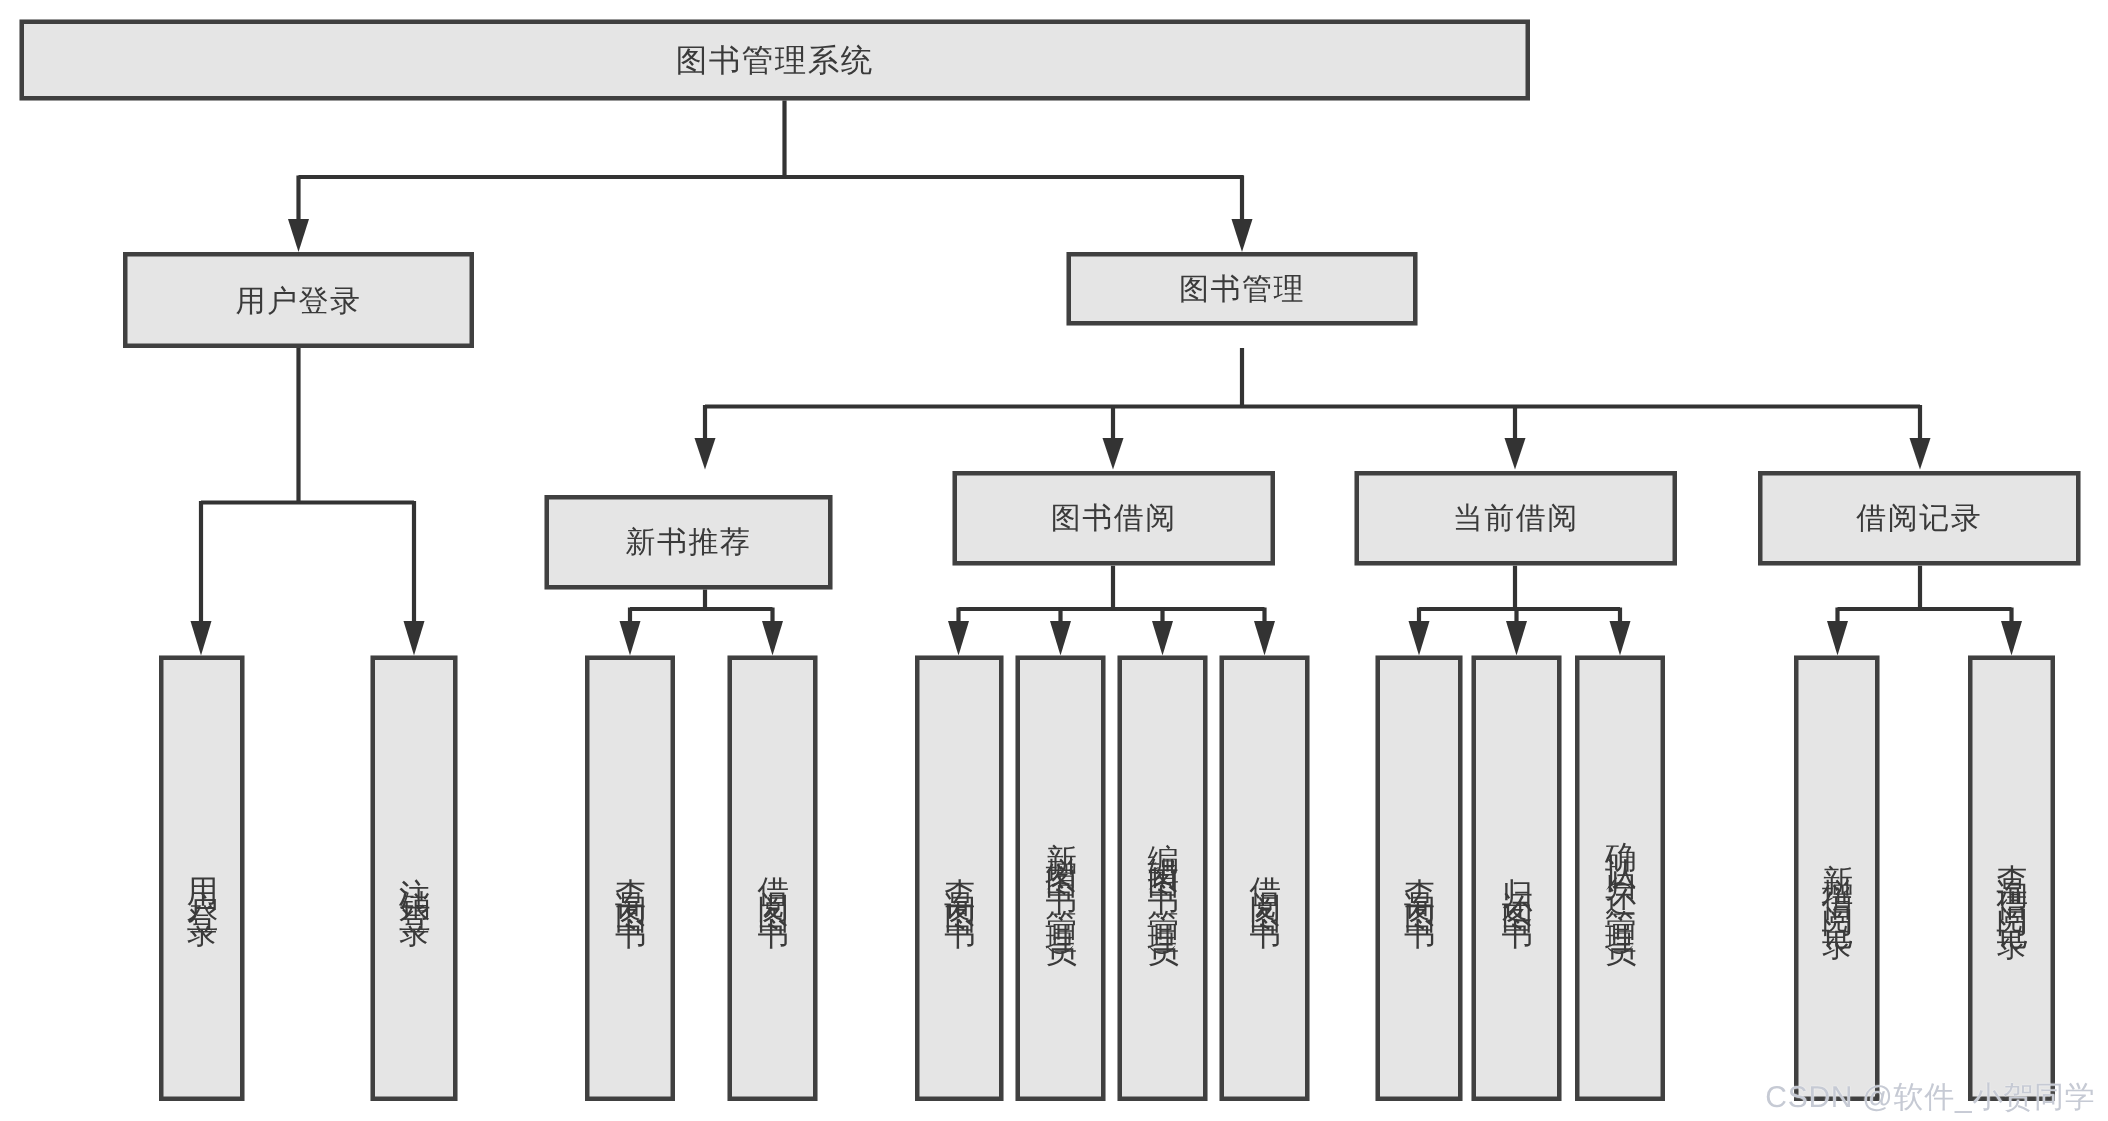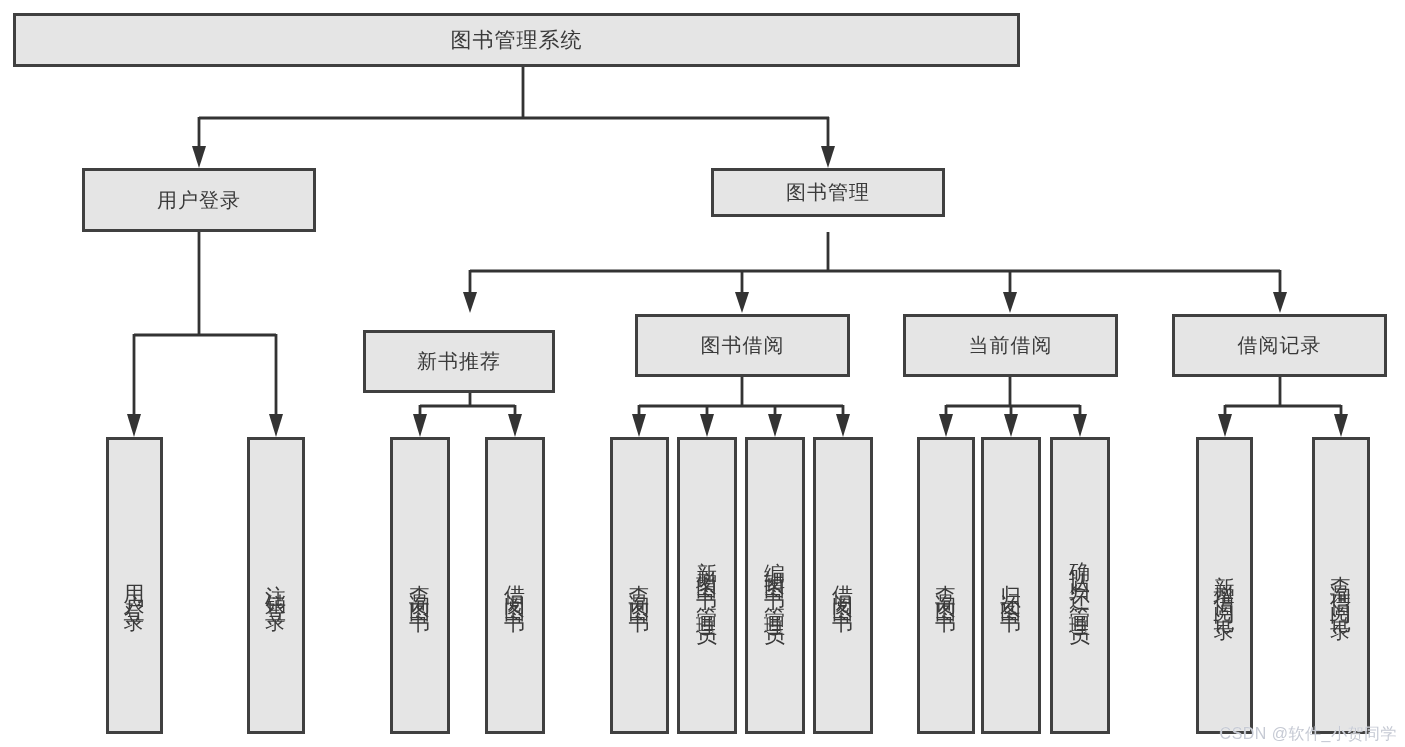--- a/index.html
+++ b/index.html
@@ -45,21 +45,21 @@
     white-space: nowrap;
   }
   .root-label {
     font-size: 21px;
     letter-spacing: 1px;
   }
   .watermark {
     position: absolute;
     right: 8px;
     bottom: 2px;
-    font-size: 16px;
+    font-size: 20px;
     color: #c6cad4;
     letter-spacing: 0.5px;
     white-space: nowrap;
     text-shadow: 0 0 1px #ffffff;
   }
 </style>
 </head>
 <body>
 
 <div class="stage">

